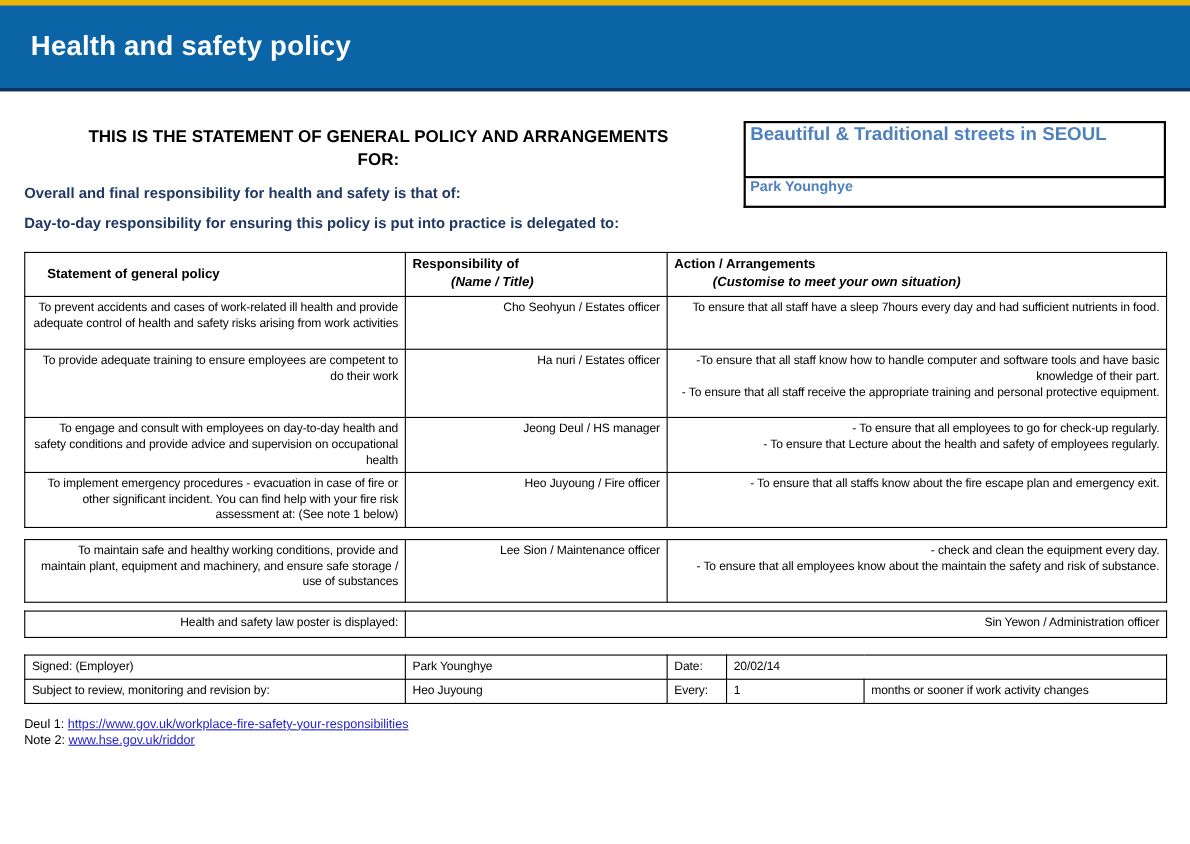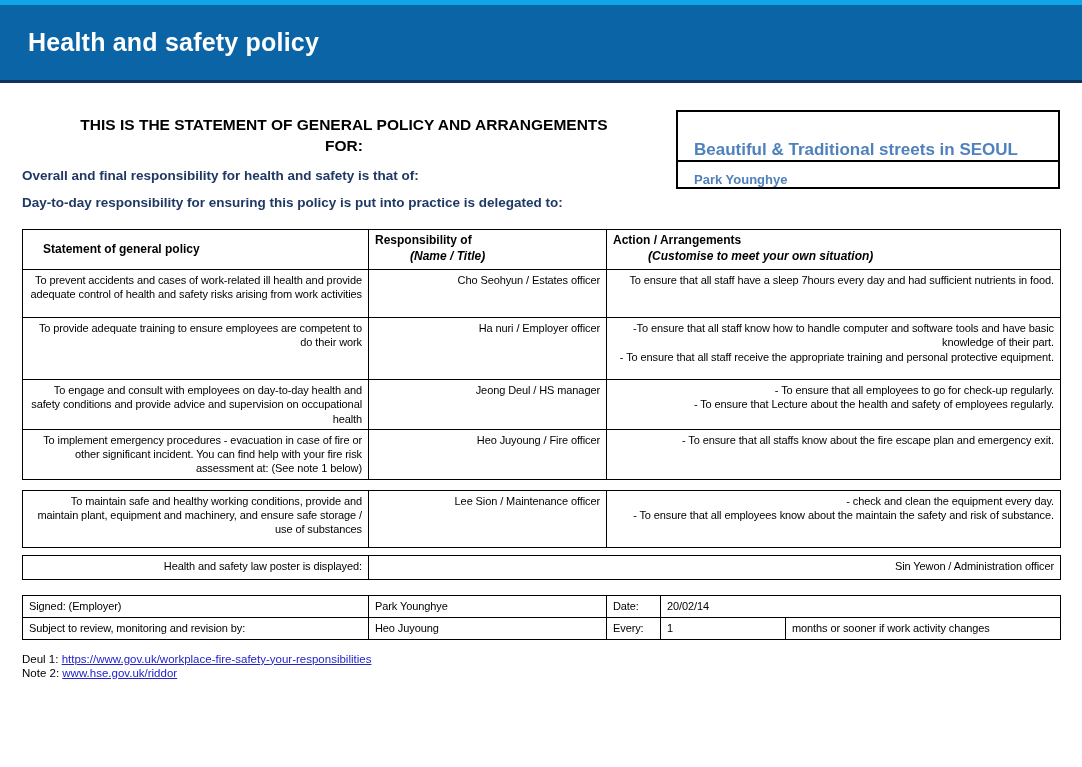--- a/index.html
+++ b/index.html
@@ -4,21 +4,21 @@
 <style>
   * { box-sizing: border-box; margin: 0; padding: 0; }
   body { background: #e8e8e8; font-family: "Liberation Sans", sans-serif; }
   .page {
     width: 1082px; height: 767px; background: #ffffff;
     position: relative; overflow: hidden; margin: 0 auto;
   }
   
   .banner {
     height: 83px; background: #0b64a6;
-    border-top: 5px solid #0ea5e9; border-bottom: 3px solid #12315c;
+    border-top: 5px solid #eab308; border-bottom: 3px solid #12315c;
     display: flex; align-items: center;
   }
   .banner h1 {
     color: #ffffff; font-size: 25px; font-weight: bold;
     margin-left: 28px; letter-spacing: 0.2px;
   }
   .content { padding: 0 22px; }
   
   .intro {
     display: grid; grid-template-columns: 1fr 384px;
@@ -29,22 +29,22 @@
     grid-column: 1; grid-row: 1;
     display: flex; align-items: center; justify-content: center;
     text-align: center; font-weight: bold; font-size: 15.5px; color: #000;
     white-space: pre-line; line-height: 1.35;
   }
   .intro-label {
     display: flex; align-items: center;
     font-weight: bold; font-size: 13.5px; color: #1f3864;
   }
   .info-cell {
-    border: 2px solid #000; display: flex; align-items: flex-end;
-    padding-left: 16px; overflow: hidden;
+    border: 2px solid #000; display: flex; align-items: flex-start;
+    padding-left: 4px; overflow: hidden;
   }
   .info-cell + .info-cell, .info-cell.r3 { border-top: none; }
   .info-org  { font-size: 17px; font-weight: bold; color: #4f81bd; }
   .info-name { font-size: 13px; font-weight: bold; color: #4f81bd; }
   
   table { border-collapse: collapse; width: 1038px; table-layout: fixed; }
   th, td {
     border: 1px solid #000; padding: 3px 6px;
     font-size: 11px; line-height: 1.3; vertical-align: top;
     text-align: left; color: #000; letter-spacing: -0.1px;
@@ -107,21 +107,21 @@
           <span class="sub">(Customise to meet your own situation)</span>
         </th>
       </tr>
       <tr style="height:48px">
         <td class="ml">To prevent accidents and cases of work-related ill health and provide adequate control of health and safety risks arising from work activities</td>
         <td class="ml">Cho Seohyun / Estates officer</td>
         <td class="ml">To ensure that all staff have a sleep 7hours every day and had sufficient nutrients in food.</td>
       </tr>
       <tr style="height:62px">
         <td class="ml">To provide adequate training to ensure employees are competent to do their work</td>
-        <td class="ml">Ha nuri / Employer officer</td>
+        <td class="ml">Ha nuri / Estates officer</td>
         <td class="ml">-To ensure that all staff know how to handle computer and software tools and have basic knowledge of their part.
 - To ensure that all staff receive the appropriate training and personal protective equipment.</td>
       </tr>
       <tr style="height:48px">
         <td class="ml">To engage and consult with employees on day-to-day health and safety conditions and provide advice and supervision on occupational health</td>
         <td class="ml">Jeong Deul / HS manager</td>
         <td class="ml">- To ensure that all employees to go for check-up regularly.
 - To ensure that Lecture about the health and safety of employees regularly.</td>
       </tr>
       <tr style="height:50px">

